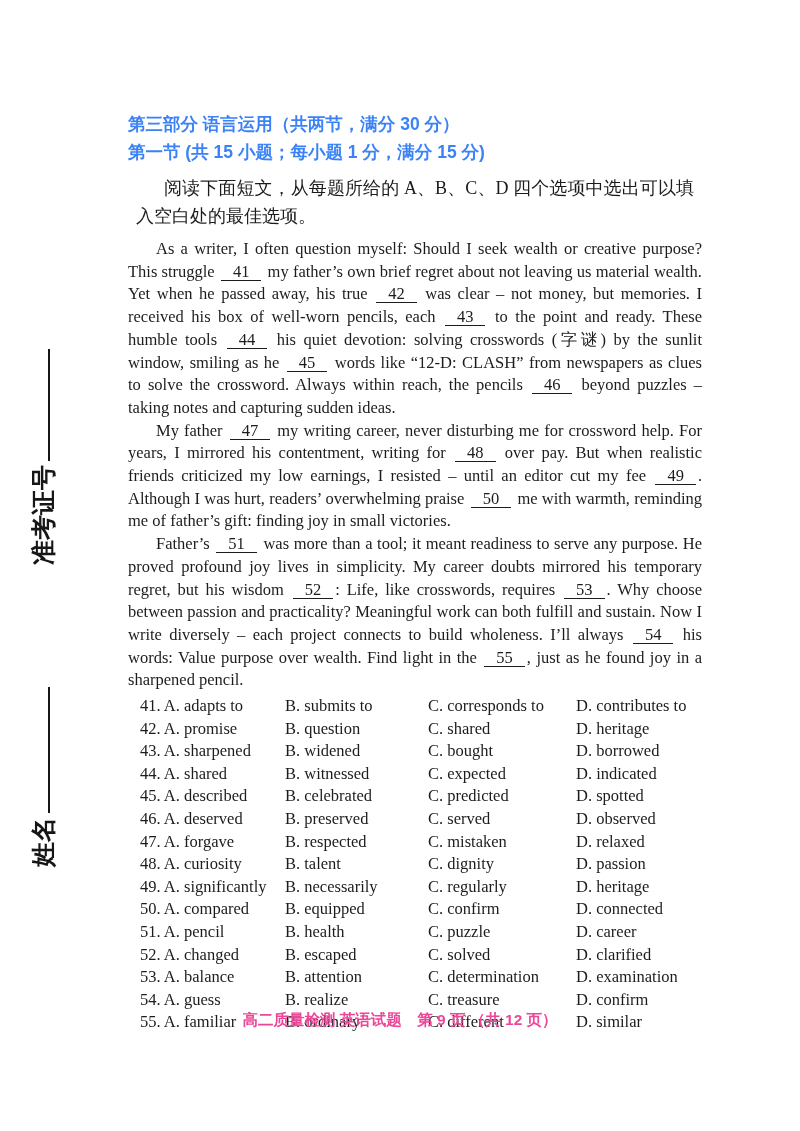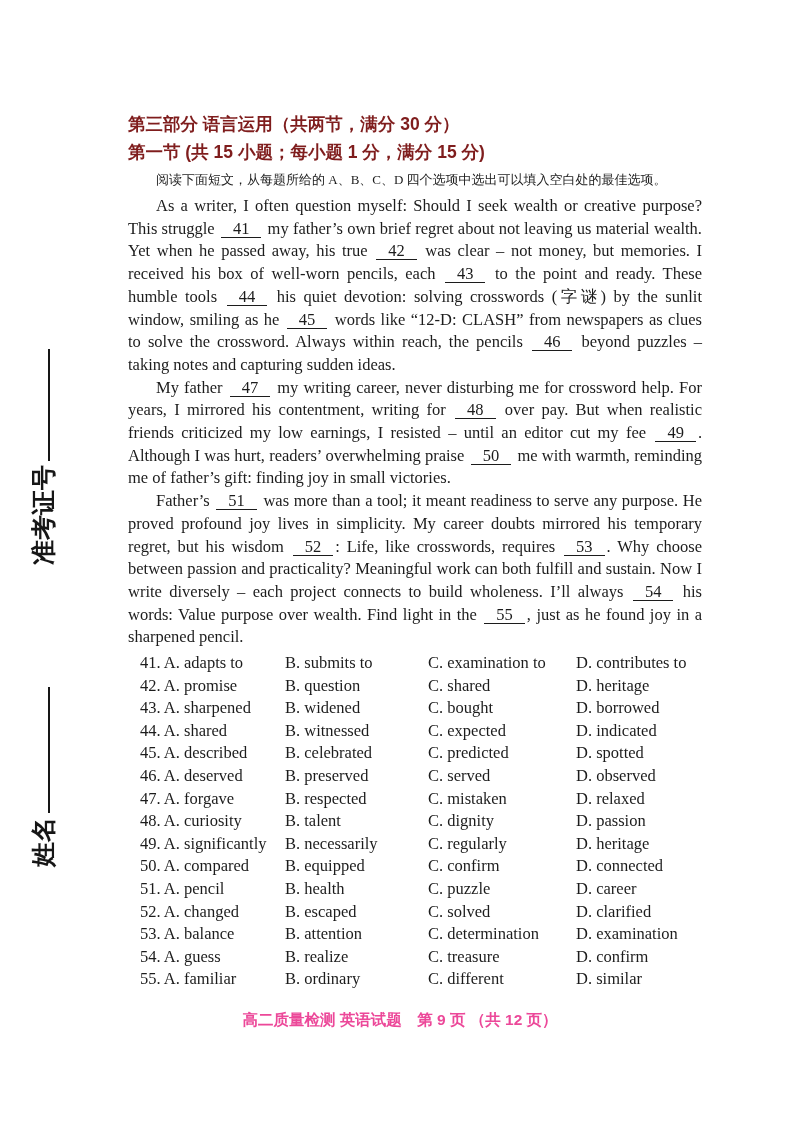--- a/index.html
+++ b/index.html
@@ -23,25 +23,25 @@
     left: 128px;
     top: 110px;
     width: 574px;
   }
   .part-title, .section-title {
     margin: 0;
     font-family: "Liberation Sans", "DejaVu Sans", sans-serif;
     font-weight: 700;
     font-size: 17.5px;
     line-height: 28px;
-    color: #7f1d1d;
+    color: #3b82f6;
   }
   .intro {
-    margin: 0;
-    font-size: 13px;
+    margin: 8px;
+    font-size: 18px;
     line-height: 28px;
     text-indent: 28px;
     text-align: justify;
   }
   .passage { margin-top: 1px; }
   .para {
     margin: 0;
     font-size: 16.5px;
     line-height: 22.7px;
     text-indent: 28px;
@@ -127,21 +127,21 @@
     <div class="passage" id="passage">
         <p class="para">As a writer, I often question myself: Should I seek wealth or creative purpose? This struggle <span class="blank">41</span> my father’s own brief regret about not leaving us material wealth. Yet when he passed away, his true <span class="blank">42</span> was clear – not money, but memories. I received his box of well-worn pencils, each <span class="blank">43</span> to the point and ready. These humble tools <span class="blank">44</span> his quiet devotion: solving crosswords (字谜) by the sunlit window, smiling as he <span class="blank">45</span> words like “12-D: CLASH” from newspapers as clues to solve the crossword. Always within reach, the pencils <span class="blank">46</span> beyond puzzles – taking notes and capturing sudden ideas.</p>
         <p class="para">My father <span class="blank">47</span> my writing career, never disturbing me for crossword help. For years, I mirrored his contentment, writing for <span class="blank">48</span> over pay. But when realistic friends criticized my low earnings, I resisted – until an editor cut my fee <span class="blank">49</span>. Although I was hurt, readers’ overwhelming praise <span class="blank">50</span> me with warmth, reminding me of father’s gift: finding joy in small victories.</p>
         <p class="para">Father’s <span class="blank">51</span> was more than a tool; it meant readiness to serve any purpose. He proved profound joy lives in simplicity. My career doubts mirrored his temporary regret, but his wisdom <span class="blank">52</span>: Life, like crosswords, requires <span class="blank">53</span>. Why choose between passion and practicality? Meaningful work can both fulfill and sustain. Now I write diversely – each project connects to build wholeness. I’ll always <span class="blank">54</span> his words: Value purpose over wealth. Find light in the <span class="blank">55</span>, just as he found joy in a sharpened pencil.</p>
       </div>
 
     <div class="options" id="options">
         <div class="opt-row">
           <div class="opt-cell">41. A. adapts to</div>
           <div class="opt-cell">B. submits to</div>
-          <div class="opt-cell">C. examination to</div>
+          <div class="opt-cell">C. corresponds to</div>
           <div class="opt-cell">D. contributes to</div>
         </div>
         <div class="opt-row">
           <div class="opt-cell">42. A. promise</div>
           <div class="opt-cell">B. question</div>
           <div class="opt-cell">C. shared</div>
           <div class="opt-cell">D. heritage</div>
         </div>
         <div class="opt-row">
           <div class="opt-cell">43. A. sharpened</div>

